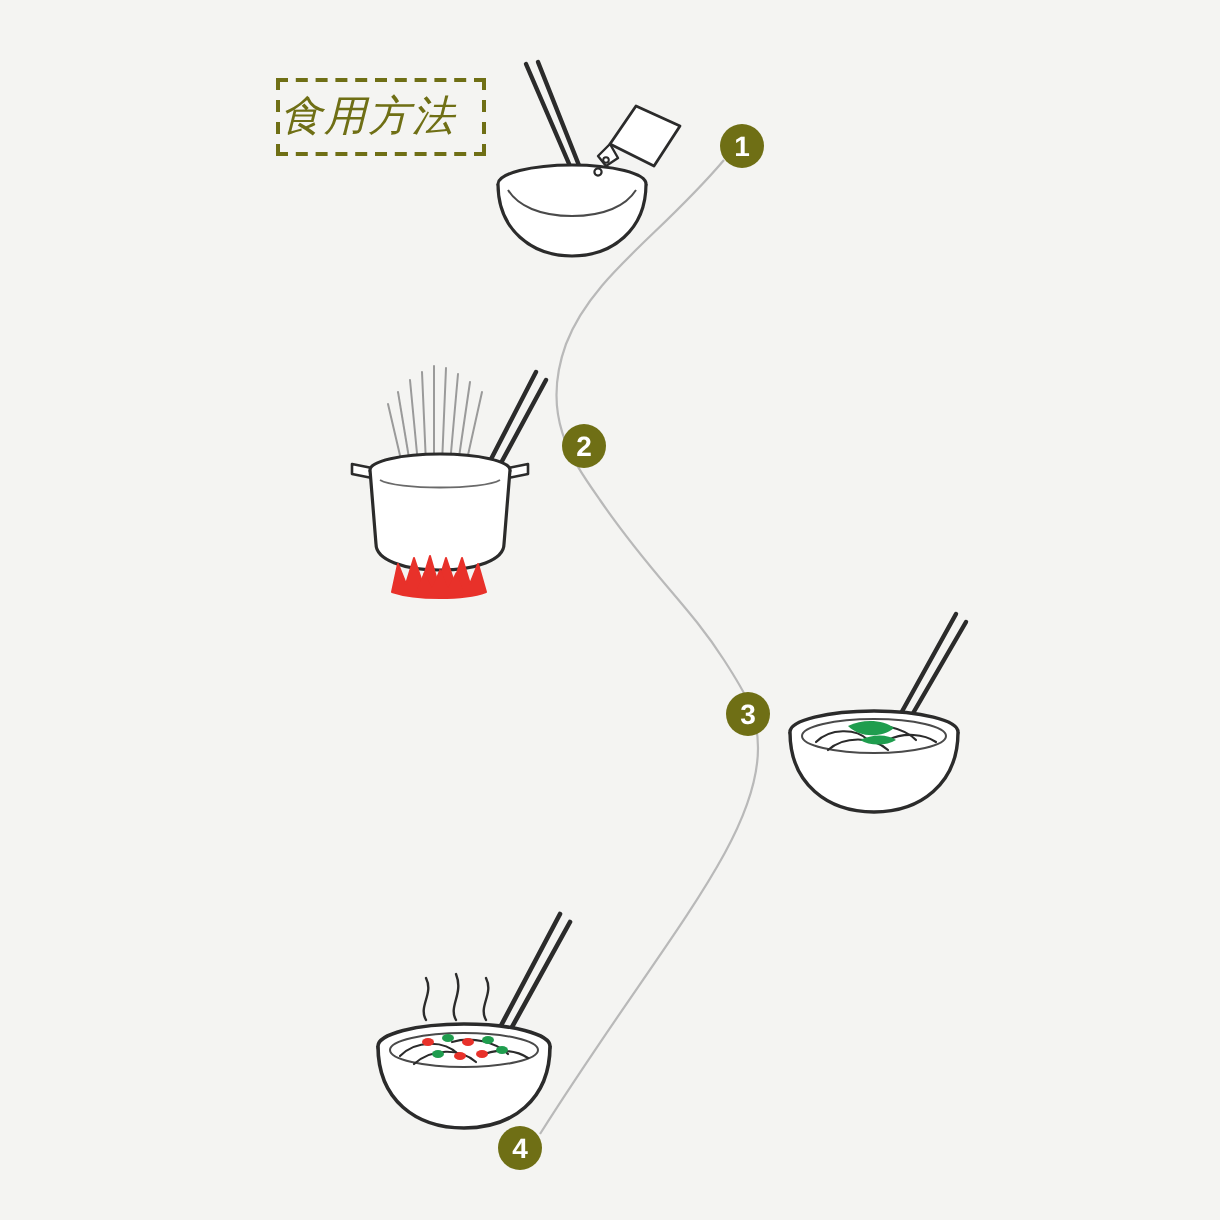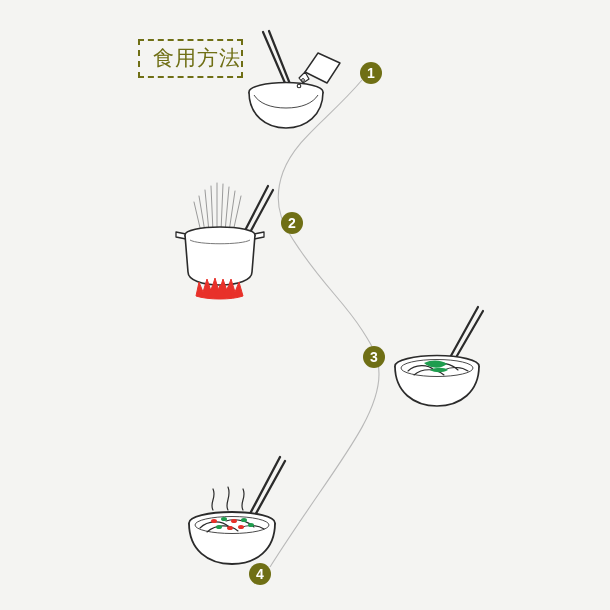--- a/index.html
+++ b/index.html
@@ -27,21 +27,22 @@
   .title-box {
     position: absolute;
     left: 138px;
     top: 39px;
     width: 105px;
     height: 39px;
     border: 2px dashed #6f6f15;
     box-sizing: border-box;
     display: flex;
     align-items: center;
-    justify-content: flex-end;
+    justify-content: flex-start;
+    font-style: italic;
   }
   .title-text {
     font-family: "DejaVu Sans", sans-serif;
     font-size: 21px;
     letter-spacing: 1px;
     color: #6f6f15;
     line-height: 1;
     white-space: nowrap;
   }
   .badge-num {

